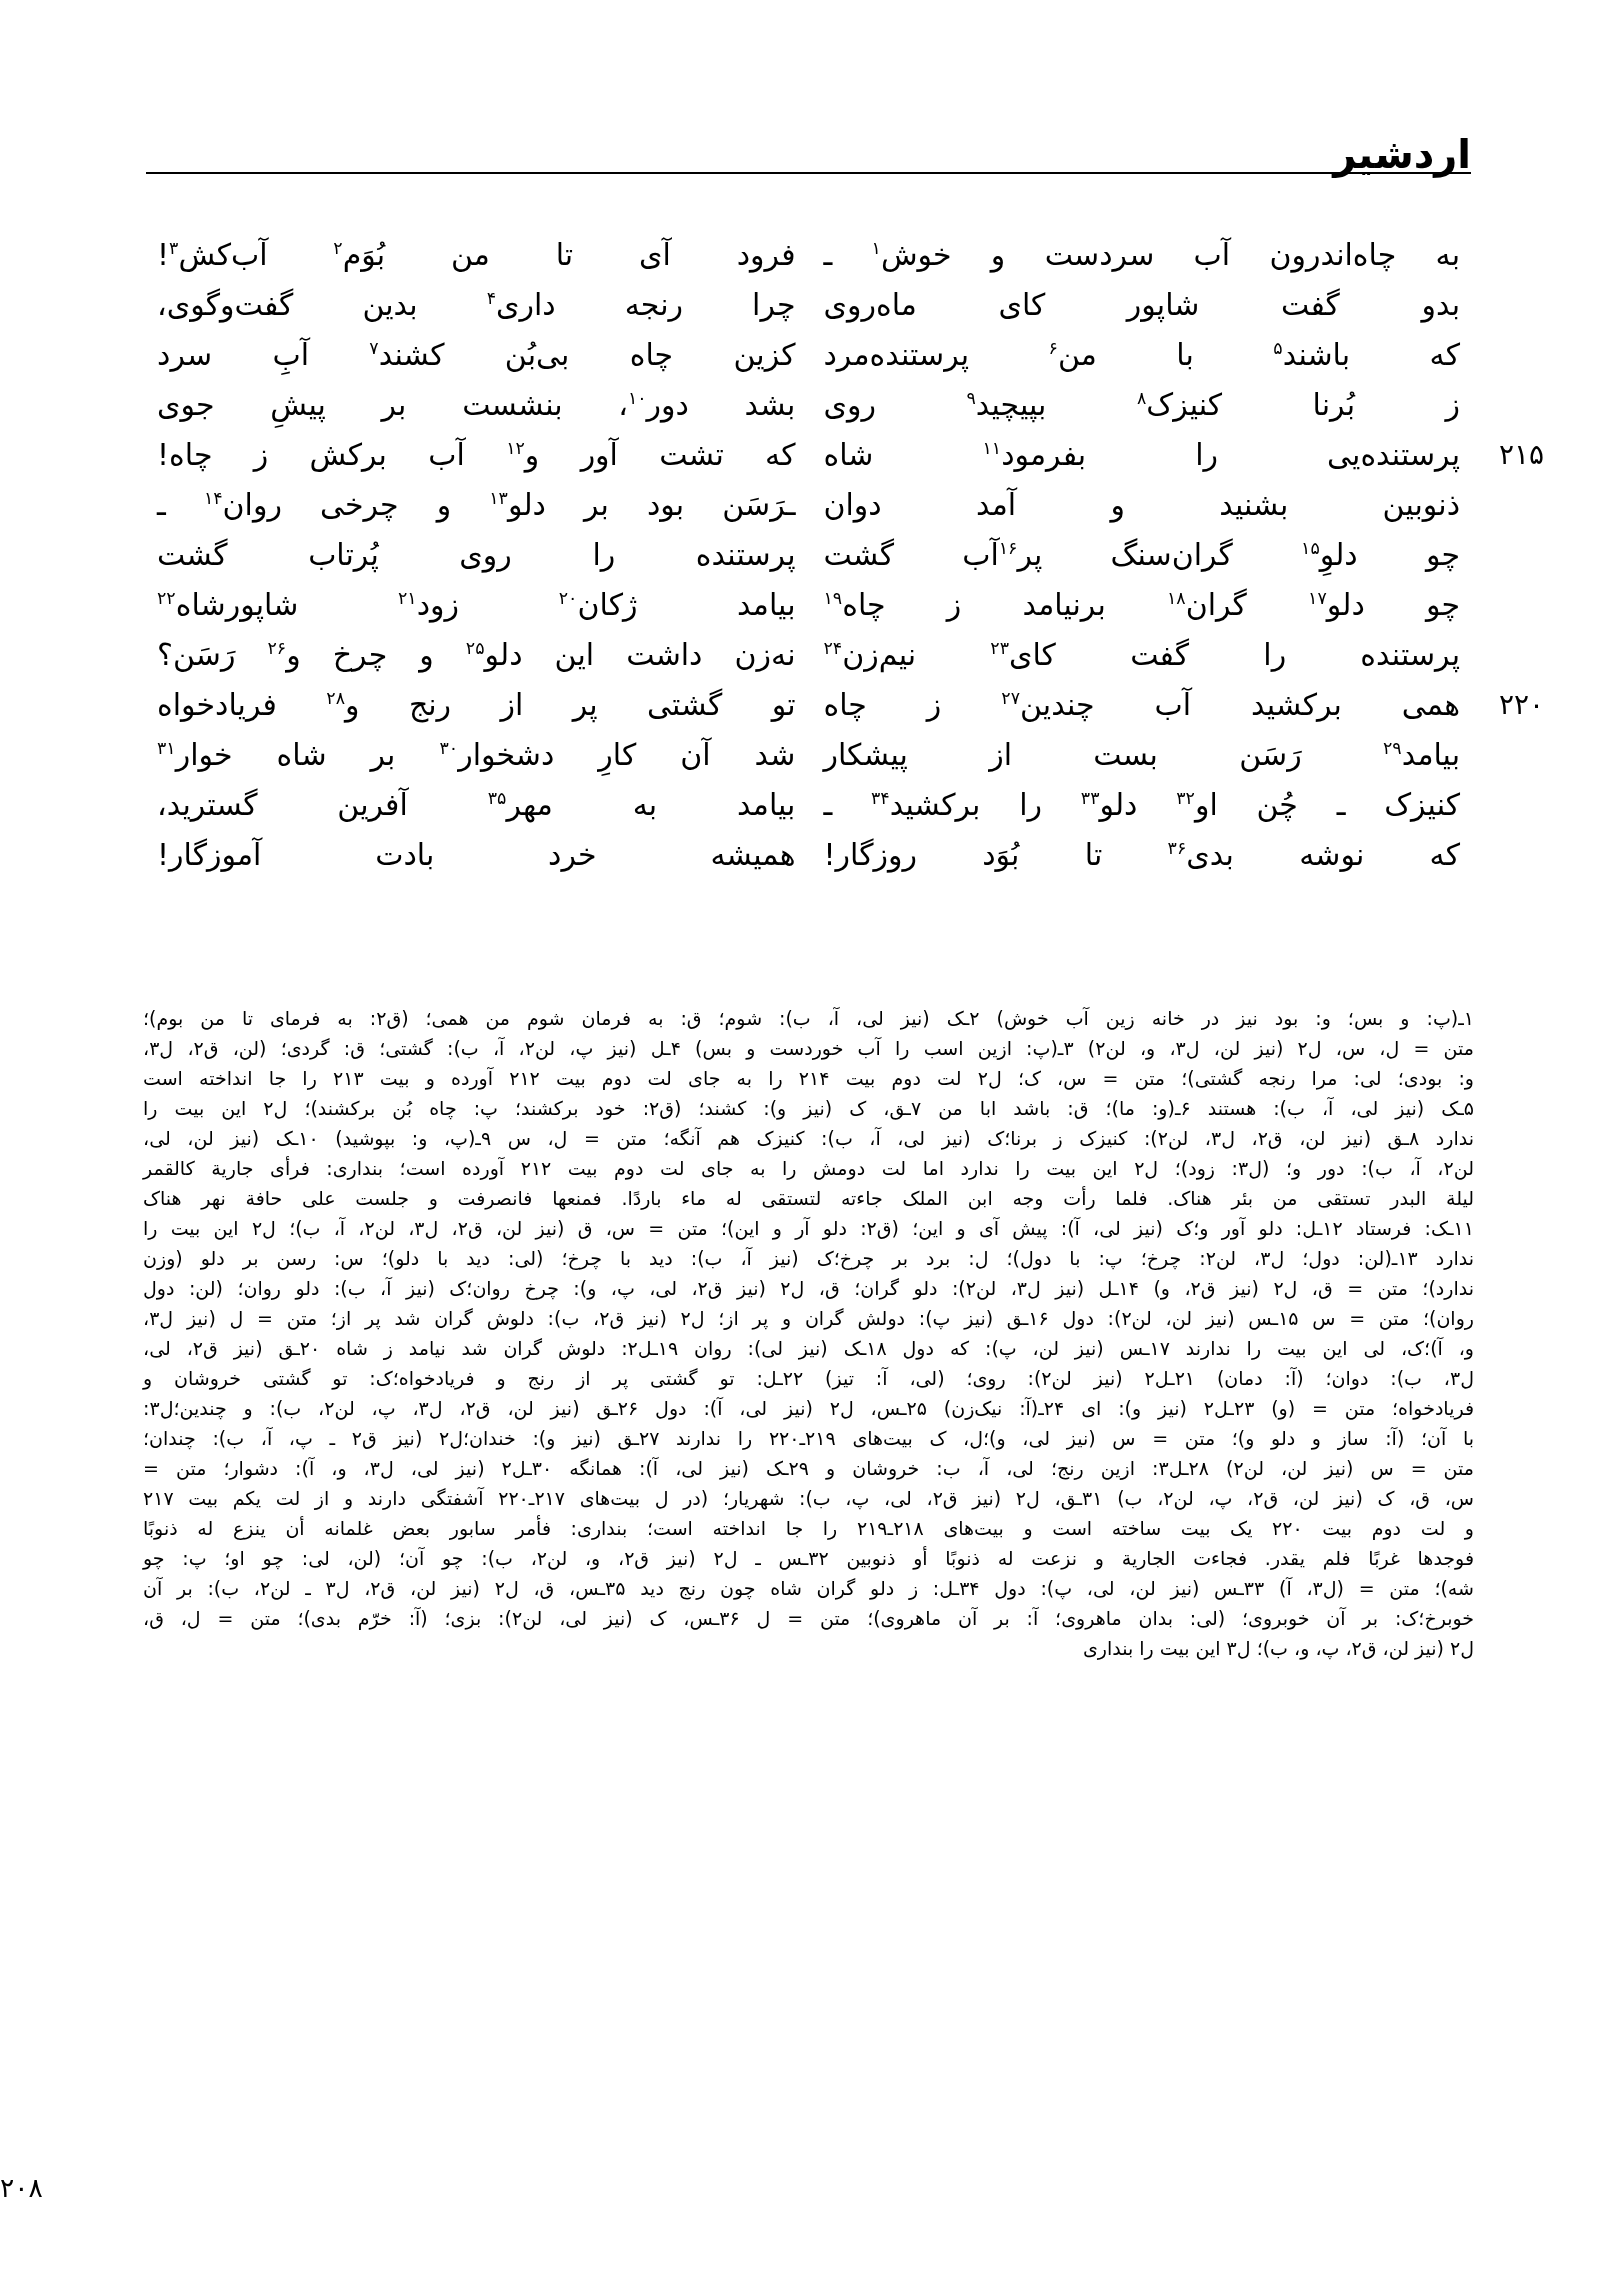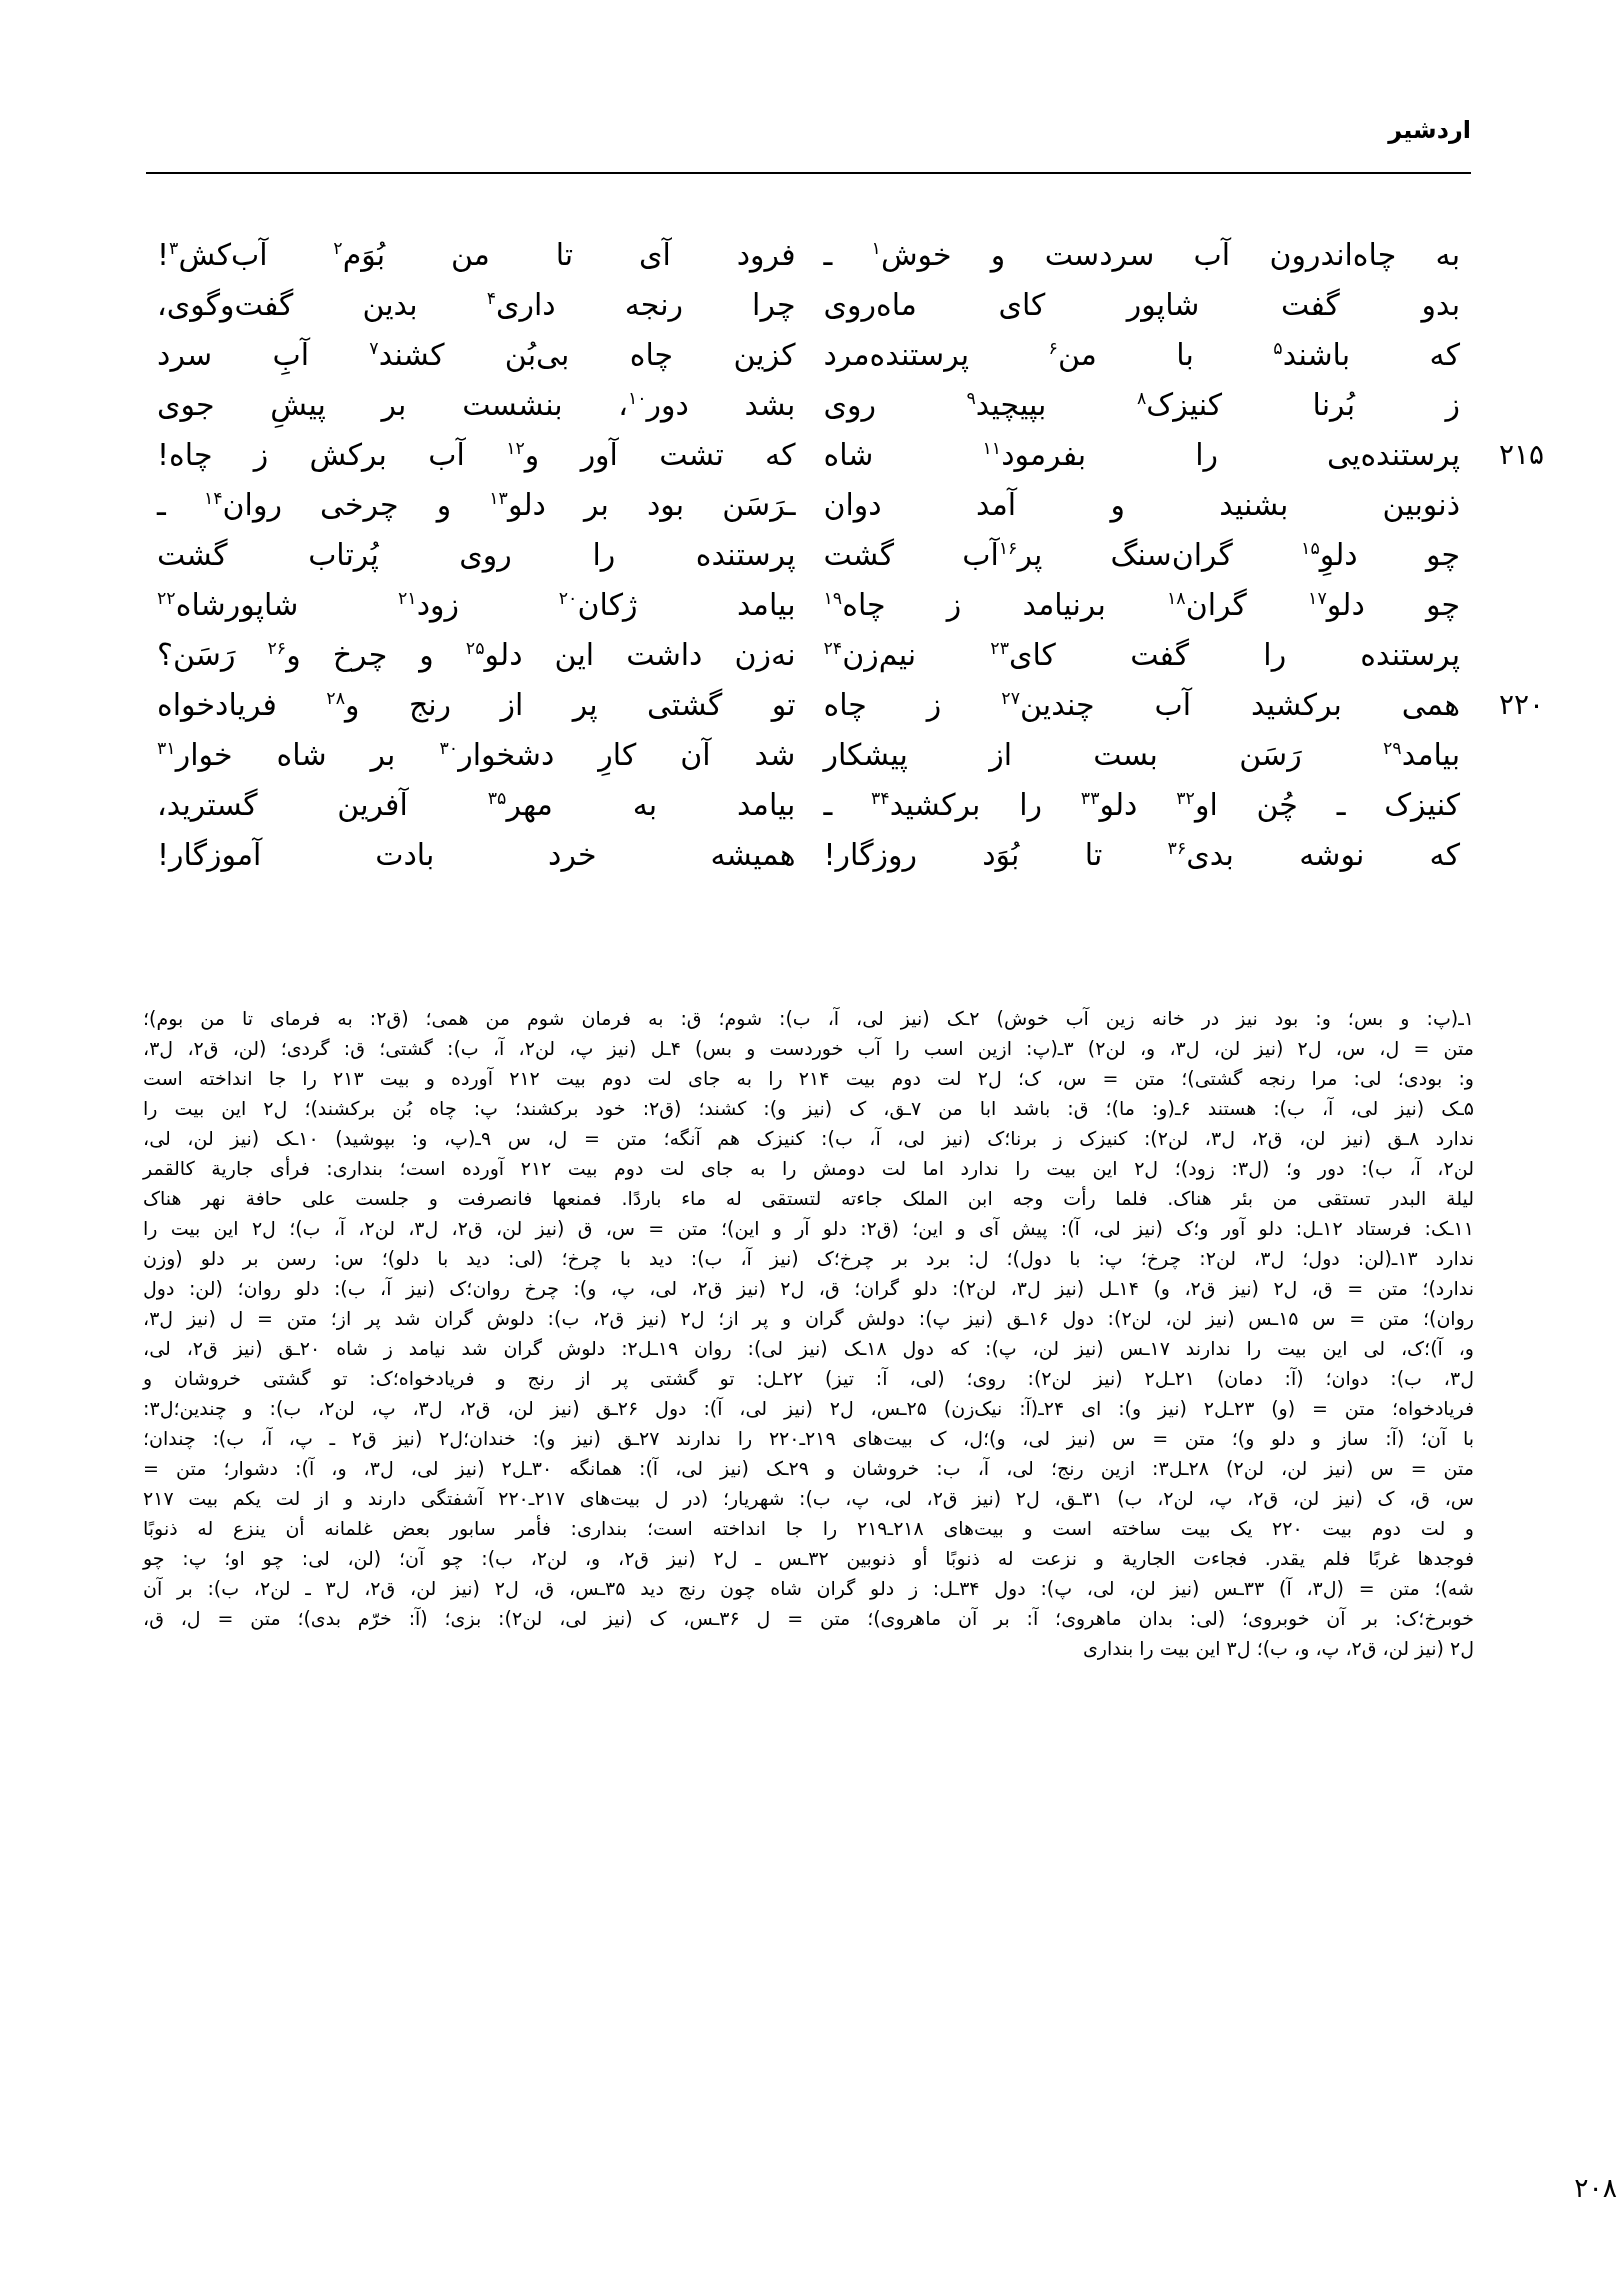--- a/index.html
+++ b/index.html
@@ -20,22 +20,22 @@
   .header-zone{
     position:absolute;
     top:118px;
     right:146px;
     left:146px;
     height:77px;
   }
   .header-title{
     position:absolute;
     right:0;
-    top:0;
-    font-size:24px;
+    top:16px;
+    font-size:40px;
     font-weight:bold;
     letter-spacing:0.7px;
     line-height:1;
     text-align:center;
   }
   .header-rule{
     position:absolute;
     right:0;left:0;
     top:54px;
     height:2.1px;
@@ -129,21 +129,21 @@
   }
   .note-line.last span.jx{
     text-align-last:right;
   }
 
   
   .folio{
     position:absolute;
     bottom:70px;
     left:0;right:0;
-    text-align:right;
+    text-align:left;
     font-size:26.5px;
     letter-spacing:1.4px;
   }
 </style>
 </head>
 <body>
 
 <div class="page">
 
   <div class="header-zone">

